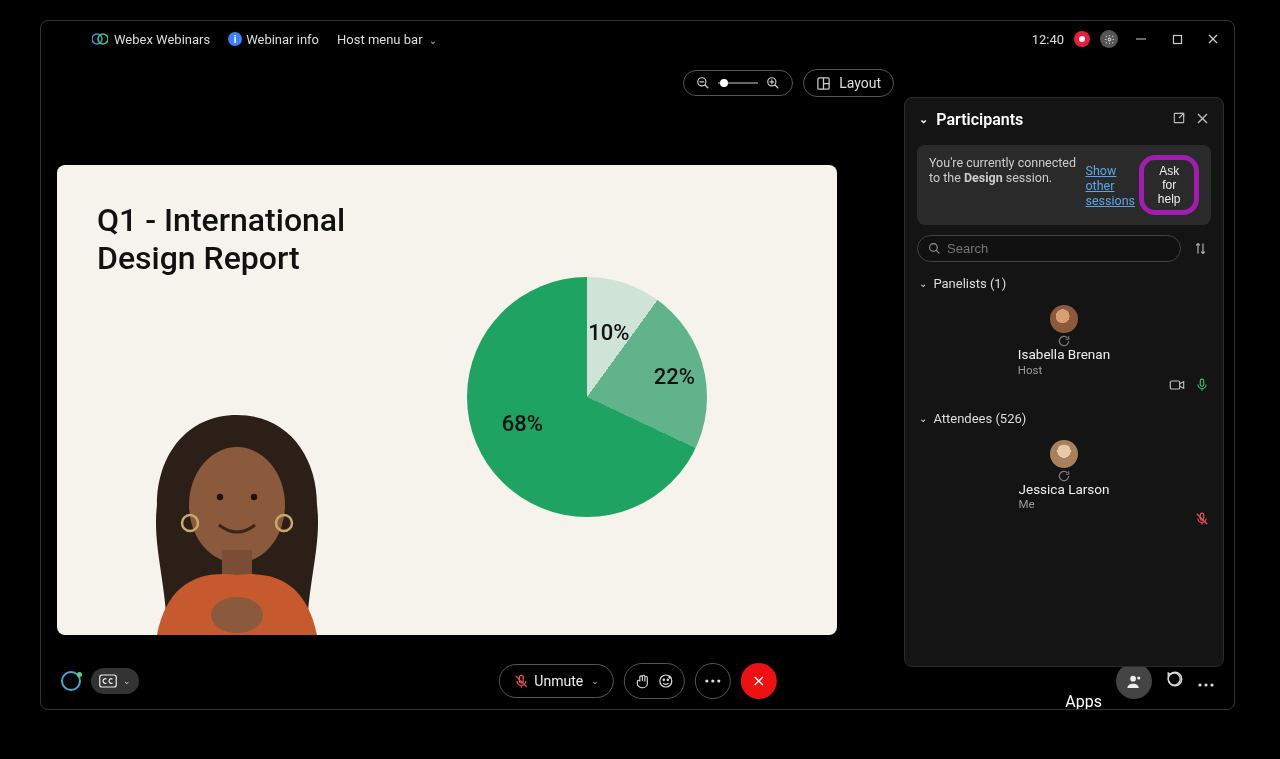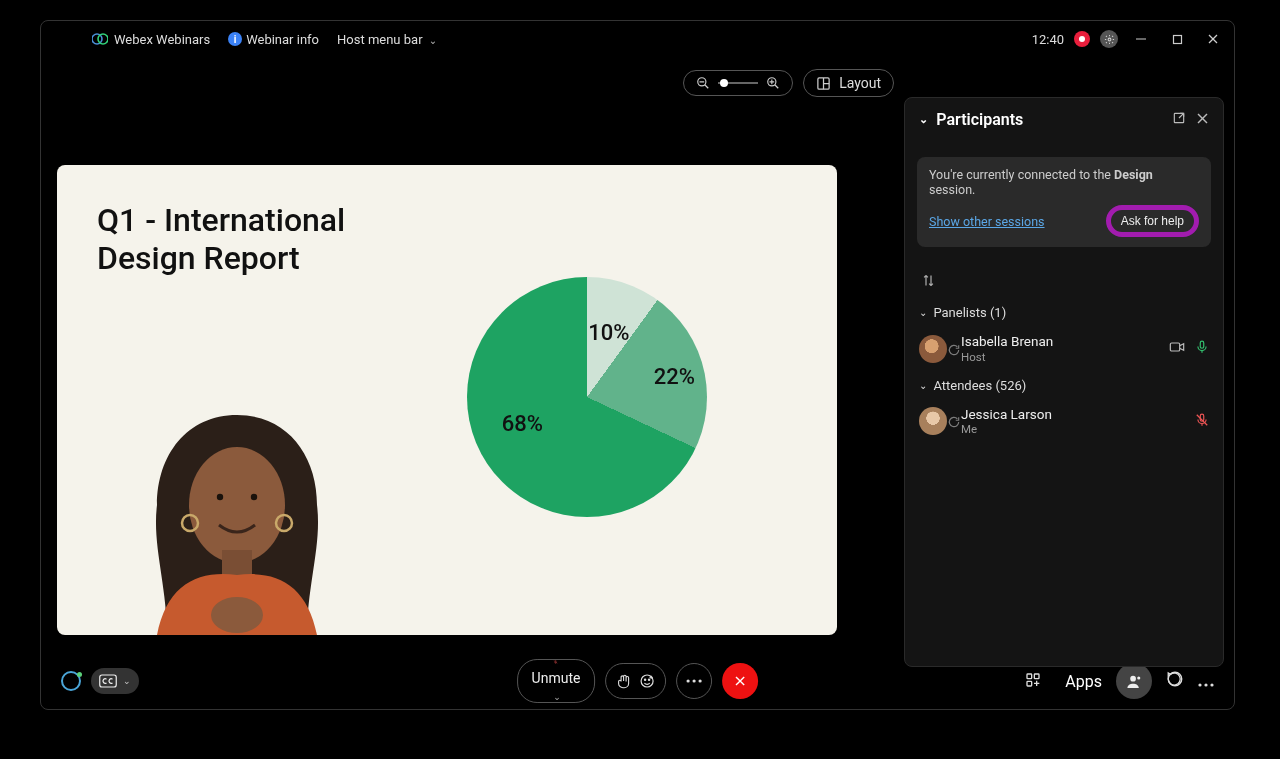--- a/index.html
+++ b/index.html
@@ -96,24 +96,24 @@
     border:1px solid #2a2a2a;
     display:flex; flex-direction:column;
     overflow:hidden;
   }
   .panel-header {
     display:flex; align-items:center; gap:8px;
     padding:12px 14px; font-size:16px; font-weight:600;
   }
   .panel-header .icons { margin-left:auto; display:flex; gap:10px; }
   .session-notice {
-    margin:16px 12px; padding:10px 12px;
+    margin:4px 12px; padding:10px 12px;
     background:#2a2a2a; border-radius:8px;
     font-size:12.5px; color:#ccc;
-    display:flex; flex-direction:column; gap:8px;
+    display:flex; flex-direction:row; gap:8px;
   }
   .session-notice .row2 { display:flex; align-items:center; justify-content:space-between; }
   .session-link { color:#5ba7e6; text-decoration:underline; font-size:12.5px;}
   .ask-help-btn {
     border:5px solid #a21caf; background:transparent; color:#eee;
     border-radius:16px; padding:4px 10px; font-size:12px;
   }
   .search-row { display:flex; align-items:center; gap:8px; padding:6px 12px; }
   .search-box {
     flex:1; display:flex; align-items:center; gap:6px;
@@ -126,20 +126,21 @@
   }
   .sort-btn { width:22px; height:22px; display:flex; align-items:center; justify-content:center; }
 
   .group-header {
     display:flex; align-items:center; gap:6px;
     padding:8px 14px; font-size:13px; color:#ddd;
   }
   .participant {
     display:flex; align-items:center; gap:0;
     padding:6px 14px;
+    flex-direction:column;
   }
   .avatar {
     width:28px; height:28px; border-radius:50%;
     background:#8b5a3c;
     background-image: radial-gradient(circle at 45% 40%, #d8a070 30%, #8b5a3c 31%);
     flex-shrink:0;
   }
   .avatar.alt { background-image: radial-gradient(circle at 50% 40%, #e8c8a8 30%, #a8805c 31%); }
   .sync-ico { width:14px; height:14px; opacity:.7; }
   .p-name { font-size:13.5px; color:#eee; line-height:1.15;}
@@ -154,23 +155,23 @@
     gap:10px;
   }
   .bottombar .center { position:absolute; left:50%; transform:translateX(-50%); display:flex; gap:10px; align-items:center; }
   .bottombar .right-ctrls { margin-left:auto; display:flex; gap:14px; align-items:center; }
   .circle-btn {
     width:36px; height:36px; border-radius:50%;
     border:1px solid #555; display:flex; align-items:center; justify-content:center;
     background:#000; color:#ddd;
   }
   .pill-btn {
-    height:44px; border-radius:20px; border:1px solid #555;
+    height:34px; border-radius:20px; border:1px solid #555;
     display:flex; align-items:center; gap:6px; padding:0 14px;
-    background:#000; color:#eee; font-size:14px;flex-direction:column;
+    background:#000; color:#eee; font-size:14px;
   }
   .end-btn { background:#e11; border:none;}
   .participants-pill {
     width:36px; height:36px; border-radius:50%;
     background:#444; display:flex; align-items:center; justify-content:center;
   }
   .cc-badge { background:#333; border-radius:18px; padding:6px 8px; display:flex; align-items:center; gap:4px;}
   .o-ring { width:20px; height:20px; border:2px solid #4aa5d8; border-radius:50%; position:relative;}
   .o-ring::after{content:""; position:absolute; right:-3px; top:-1px; width:5px; height:5px; background:#5bd17a; border-radius:50%;}
   .mic-muted-red { color:#e55; }
@@ -315,20 +316,27 @@
         <div>
           <span>You're currently connected to the </span><b>Design</b><span> session.</span>
         </div>
         <div class="row2">
           <a class="session-link">Show other sessions</a>
           <button class="ask-help-btn">Ask for help</button>
         </div>
       </div>
 
       <div class="search-row">
+        <div class="search-box">
+          <svg width="13" height="13" viewBox="0 0 24 24" fill="none" stroke="#999" stroke-width="2">
+              <circle cx="10" cy="10" r="7"></circle>
+              <line x1="15" y1="15" x2="21" y2="21"></line>
+            </svg>
+          <input type="text" placeholder="Search" style="">
+        </div>
         <span class="sort-btn">
           <svg width="15" height="15" viewBox="0 0 24 24" fill="none" stroke="#aaa" stroke-width="2">
               <path d="M8 4v16M8 4l-3 3M8 4l3 3M16 20V4M16 20l3-3M16 20l-3-3"></path>
             </svg>
         </span>
       </div>
 
       <div class="group-header">
         <span style="font-size:10px;">⌄</span>
         <span>Panelists (1)</span>
@@ -430,21 +438,21 @@
       </div>
       <div class="circle-btn end-btn">
         <svg width="14" height="14" viewBox="0 0 24 24">
             <line x1="5" y1="5" x2="19" y2="19" stroke="#fff" stroke-width="2.4"></line>
             <line x1="19" y1="5" x2="5" y2="19" stroke="#fff" stroke-width="2.4"></line>
           </svg>
       </div>
     </div>
 
     <div class="right-ctrls">
-      <span style="display:flex; align-items:flex-start; gap:24px;">
+      <span style="display:flex; align-items:flex-end; gap:24px;flex-direction:column;">
         <svg width="16" height="16" viewBox="0 0 24 24" fill="none" stroke="#ddd" stroke-width="2">
             <rect x="3" y="3" width="7" height="7" rx="1"></rect>
             <rect x="14" y="3" width="7" height="7" rx="1"></rect>
             <rect x="3" y="14" width="7" height="7" rx="1"></rect>
             <path d="M17.5 13v8M13.5 17h8"></path>
           </svg>
         <span>Apps</span>
       </span>
       <span class="participants-pill">
         <svg width="17" height="17" viewBox="0 0 24 24" fill="#eee">

